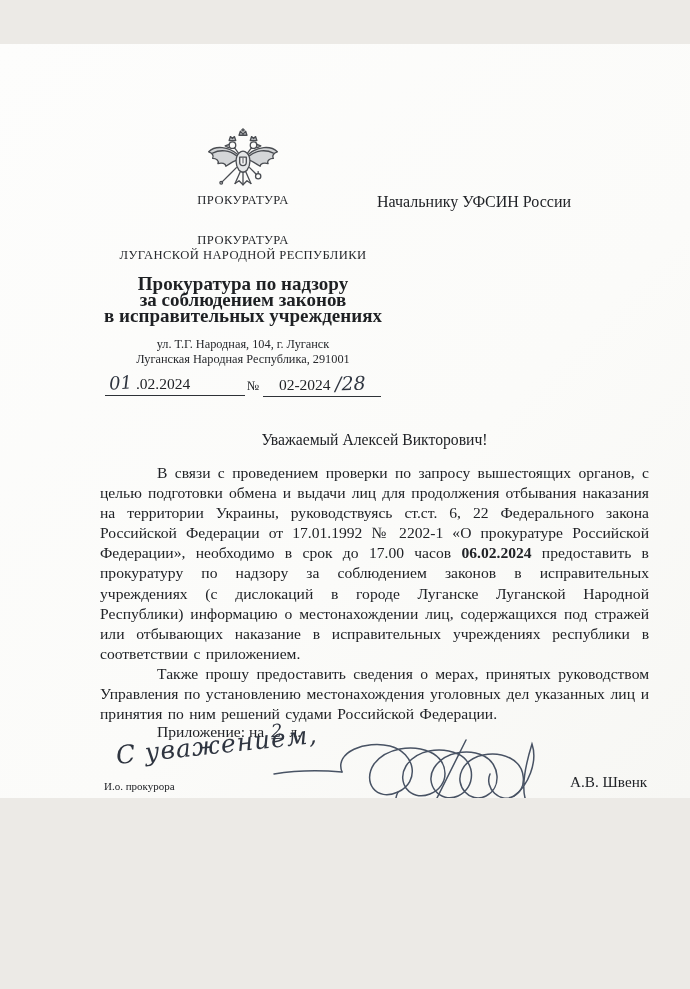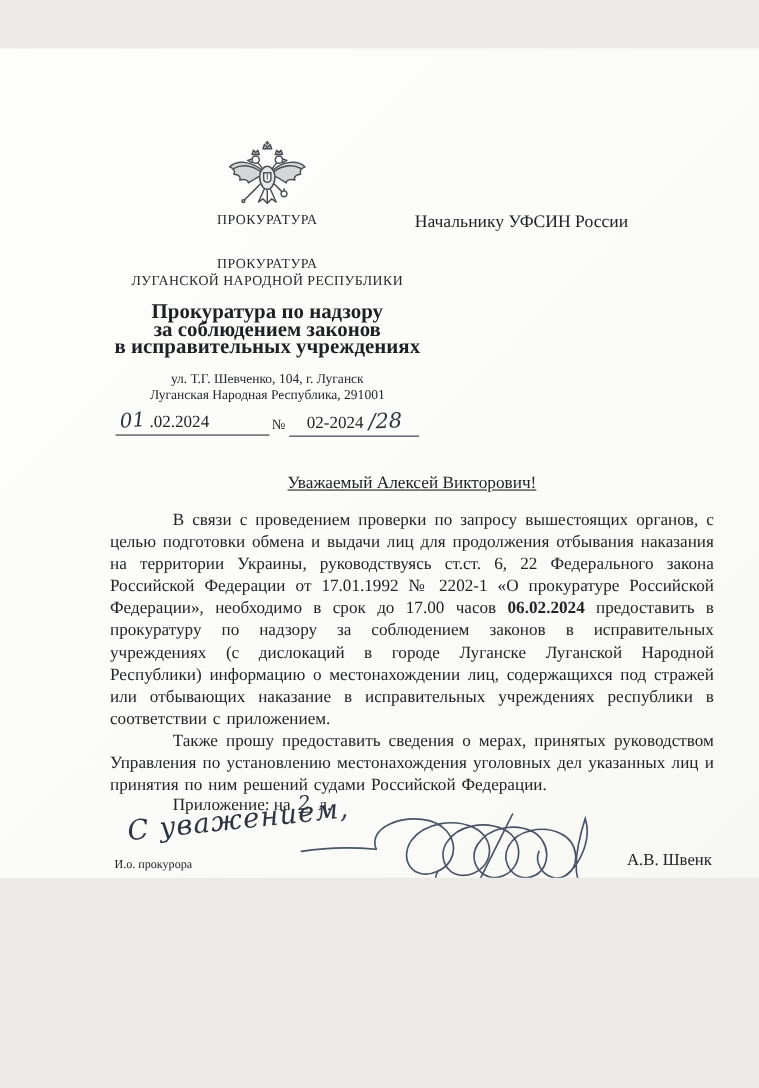--- a/index.html
+++ b/index.html
@@ -28,21 +28,21 @@
   .seg-date{position:absolute;left:5px;width:132px;text-align:left;}
   .seg-num{position:absolute;left:163px;width:110px;text-align:center;}
   .num-sign{position:absolute;left:147px;top:6px;font-size:13px;}
   .hand{font-family:"DejaVu Serif",serif;font-style:italic;color:#2f3540;}
   .hand-date{display:inline-block;font-size:18px;transform:rotate(-4deg);margin-right:4px;}
   .hand-28{display:inline-block;font-size:19px;margin-left:4px;transform:rotate(-2deg);}
   
   .addressee{left:377px;top:147px;width:285px;font-size:16px;line-height:21px;}
   .addressee .name{margin-top:15px;}
   
-  .salutation{left:100px;top:387px;width:549px;text-align:center;font-size:15.7px;text-decoration:underline;}
+  .salutation{left:100px;top:387px;width:549px;text-align:center;font-size:15.7px;}
   .bodytext{left:100px;top:419px;width:549px;font-size:15.6px;line-height:20.1px;
             text-align:justify;word-spacing:1.5px;}
   .bodytext p{margin:0;text-indent:57px;}
   .deadline{font-weight:bold;}
   .attachment{left:157px;top:679px;font-size:15.6px;}
   .hand-2{display:inline-block;font-size:18px;border-bottom:1.2px solid #2f3540;
           line-height:14px;margin:0 3px;transform:rotate(-3deg);}
   
   .sig-closing{left:116px;top:697px;font-size:25px;letter-spacing:1px;
                transform:rotate(-6deg);transform-origin:left center;}
@@ -104,21 +104,21 @@
     <div>ЛУГАНСКОЙ НАРОДНОЙ РЕСПУБЛИКИ</div>
   </div>
 
   <div class="abs lh-center dept">
     <div>Прокуратура по надзору</div>
     <div>за соблюдением законов</div>
     <div>в исправительных учреждениях</div>
   </div>
 
   <div class="abs lh-center addr">
-    <div>ул. Т.Г. Шевченко, 104, г. Луганск</div>
+    <div>ул. Т.Г. Народная, 104, г. Луганск</div>
     <div>Луганская Народная Республика, 291001</div>
   </div>
 
   <div class="abs refrow">
     <span class="refseg seg-date">
       <span class="hand hand-date">01</span><span>.02.2024</span>
     </span>
     <span class="num-sign">№</span>
     <span class="refseg seg-num">
       <span>02-2024</span><span class="hand hand-28">/28</span>

